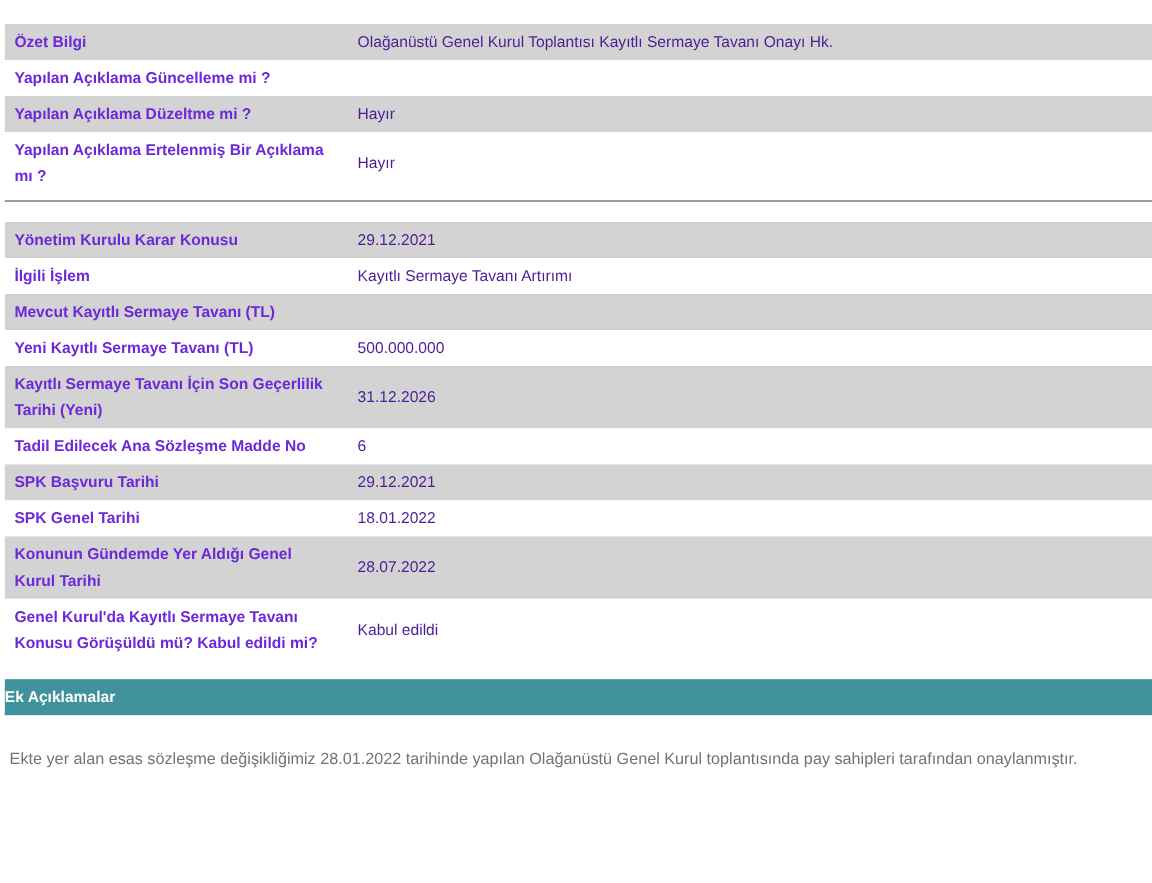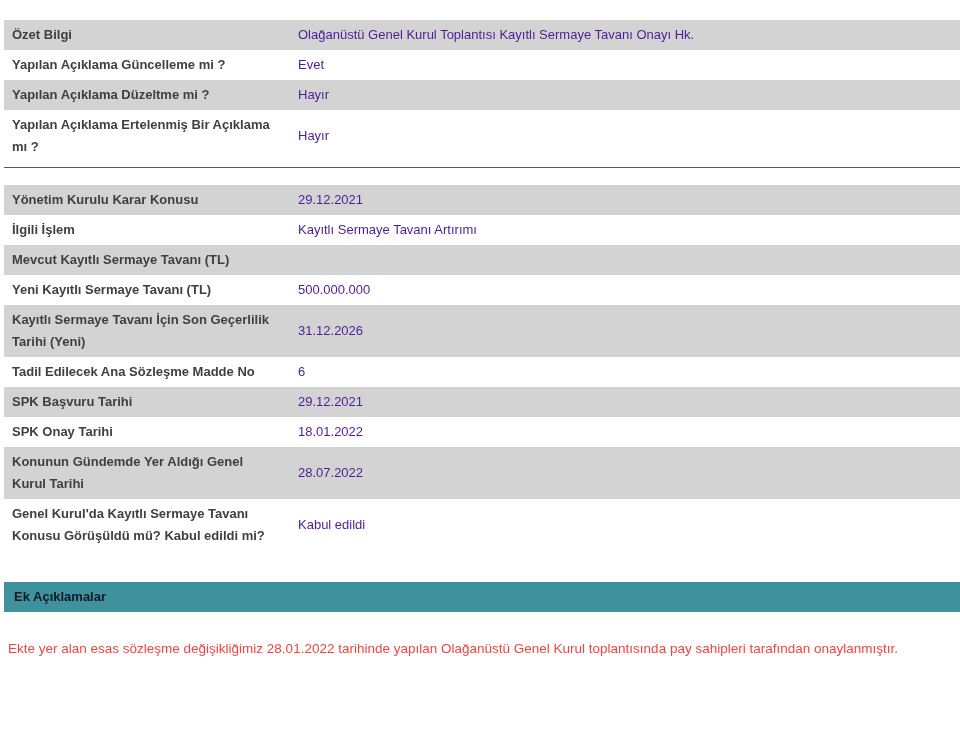--- a/index.html
+++ b/index.html
@@ -27,66 +27,64 @@
   }
   .row:nth-child(odd) {
     background: #d3d3d3;
   }
   .cell.label {
     box-sizing: content-box;
     width: 260px;
     padding-left: 8px;
     padding-right: 18px;
     font-weight: bold;
-    color: #404040;
+    color: #6d28d9;
     flex: 0 0 auto;
   }
   .cell.value {
     padding-left: 8px;
     padding-right: 8px;
     color: #4c1d95;
     flex: 1 1 auto;
   }
   .section-divider {
     border: none;
     border-top: 1px solid #5a5a5c;
     margin: 5px 0 17px 0;
     height: 0;
   }
   .section-header {
-    margin-top: 31px;
+    margin-top: 15px;
     height: 30px;
     background: #3f929b;
-    color: #0f172a;
+    color: #ffffff;
     font-size: 13px;
     font-weight: bold;
     line-height: 30px;
-    padding-left: 10px;
   }
   .footer-paragraph {
     margin: 26px 4px 0 4px;
     font-size: 13.5px;
     line-height: 22px;
-    color: #ef4444;
+    color: #737373;
   }
 </style>
 </head>
 <body>
 
 <div class="page">
 
   <div class="kv-table">
   <div class="row">
     <div class="cell label">Özet Bilgi</div>
     <div class="cell value">Olağanüstü Genel Kurul Toplantısı Kayıtlı Sermaye Tavanı Onayı Hk.</div>
   </div>
 
   <div class="row">
     <div class="cell label">Yapılan Açıklama Güncelleme mi ?</div>
-    <div class="cell value">Evet</div>
   </div>
 
   <div class="row">
     <div class="cell label">Yapılan Açıklama Düzeltme mi ?</div>
     <div class="cell value">Hayır</div>
   </div>
 
   <div class="row">
     <div class="cell label">Yapılan Açıklama Ertelenmiş Bir Açıklama mı ?</div>
     <div class="cell value">Hayır</div>
@@ -125,21 +123,21 @@
     <div class="cell value">6</div>
   </div>
 
   <div class="row">
     <div class="cell label">SPK Başvuru Tarihi</div>
     <div class="cell value">29.12.2021</div>
   </div>
 
 
   <div class="row">
-    <div class="cell label">SPK Onay Tarihi</div>
+    <div class="cell label">SPK Genel Tarihi</div>
     <div class="cell value">18.01.2022</div>
   </div>
 
   <div class="row">
     <div class="cell label">Konunun Gündemde Yer Aldığı Genel Kurul Tarihi</div>
     <div class="cell value">28.07.2022</div>
   </div>
 
   <div class="row">
     <div class="cell label">Genel Kurul'da Kayıtlı Sermaye Tavanı Konusu Görüşüldü mü? Kabul edildi mi?</div>

